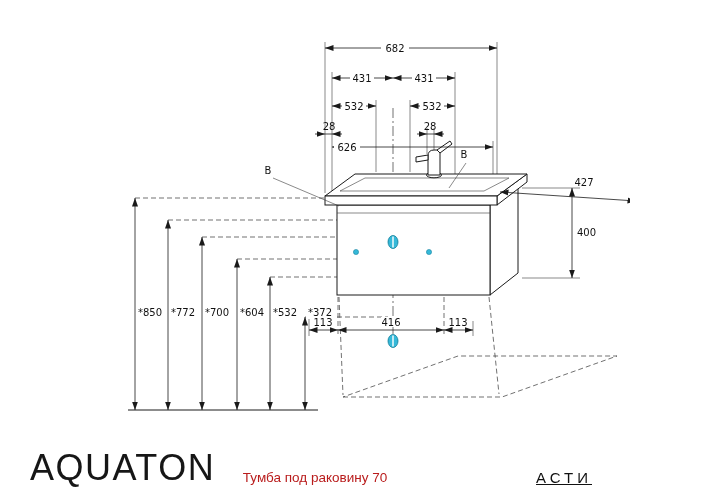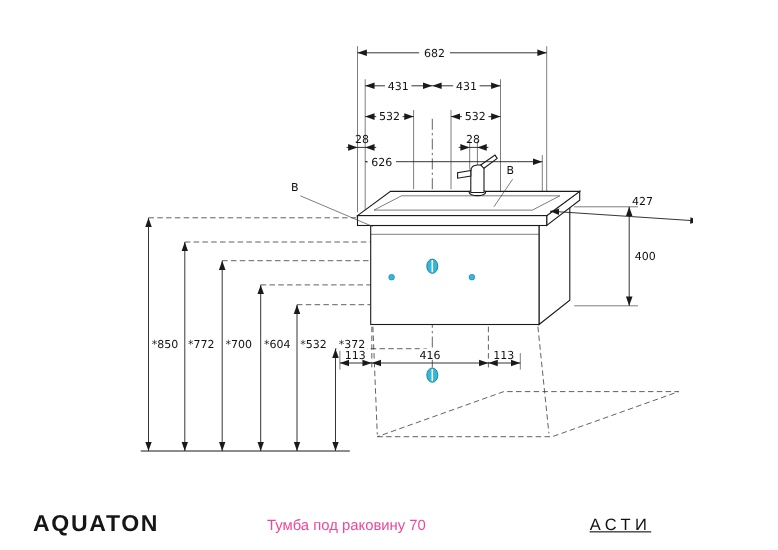--- a/index.html
+++ b/index.html
@@ -6,24 +6,24 @@
   #stage{position:relative;width:630px;height:500px;background:#fff;overflow:hidden;
          font-family:"Liberation Sans",sans-serif;text-align:center;}
   svg{position:absolute;left:0;top:0;}
   svg text{font-family:"DejaVu Sans","Liberation Sans",sans-serif;font-size:10px;fill:#111;}
   .ln{stroke:#1a1a1a;stroke-width:1;fill:#ffffff;}
   .thin{stroke:#3a3a3a;stroke-width:0.6;fill:none;}
   .dim{stroke:#1a1a1a;stroke-width:0.8;fill:none;}
   .dash{stroke:#333;stroke-width:0.7;fill:none;stroke-dasharray:5 3;}
   .cl{stroke:#333;stroke-width:0.7;fill:none;stroke-dasharray:10 3 2 3;}
   .bg{fill:#ffffff;}
-  .footer-brand{position:absolute;left:30px;bottom:11px;font-size:21px;color:#161616;
-       letter-spacing:1.5px;font-weight:700;}
+  .footer-brand{position:absolute;left:30px;bottom:11px;font-size:36px;color:#161616;
+       letter-spacing:1.5px;font-weight:400;}
   .footer-title{position:absolute;left:50%;transform:translateX(-50%);bottom:15px;
-       font-size:13.5px;color:#ec4899;margin-top:16px;}
+       font-size:13.5px;color:#b91c1c;margin-top:16px;}
   .footer-model{position:absolute;right:38px;bottom:14px;font-size:15px;color:#111;
        letter-spacing:4px;text-decoration:underline;}
 </style>
 </head>
 <body>
 
 <div id="stage">
 <svg width="707" height="500" viewBox="0 0 707 500">
   <defs>
     <marker id="arr" markerUnits="userSpaceOnUse" markerWidth="9" markerHeight="8" viewBox="0 0 9 8" refX="8.5" refY="4" orient="auto-start-reverse">

